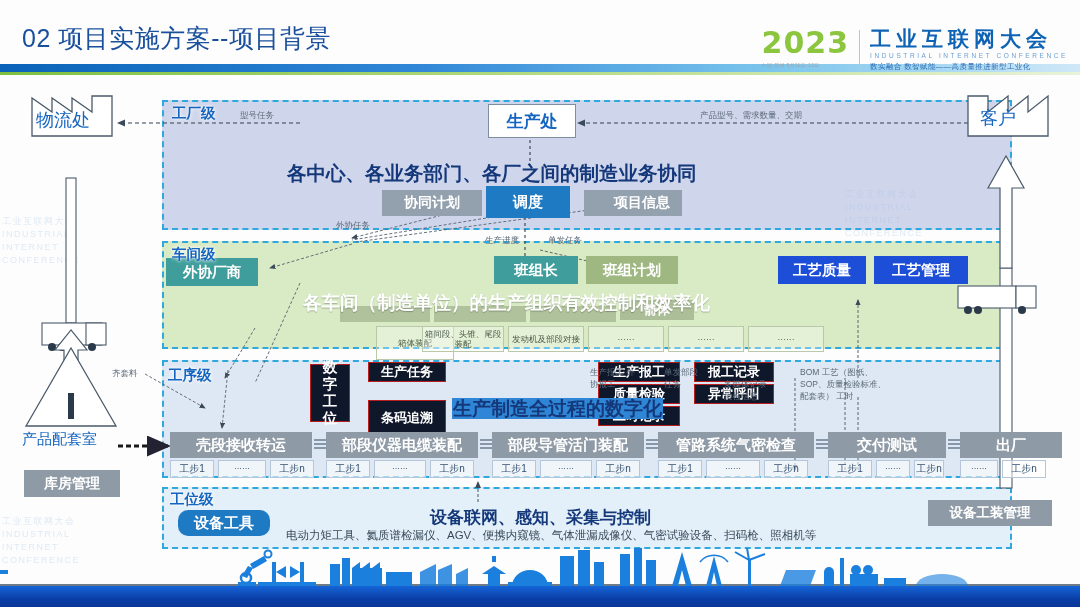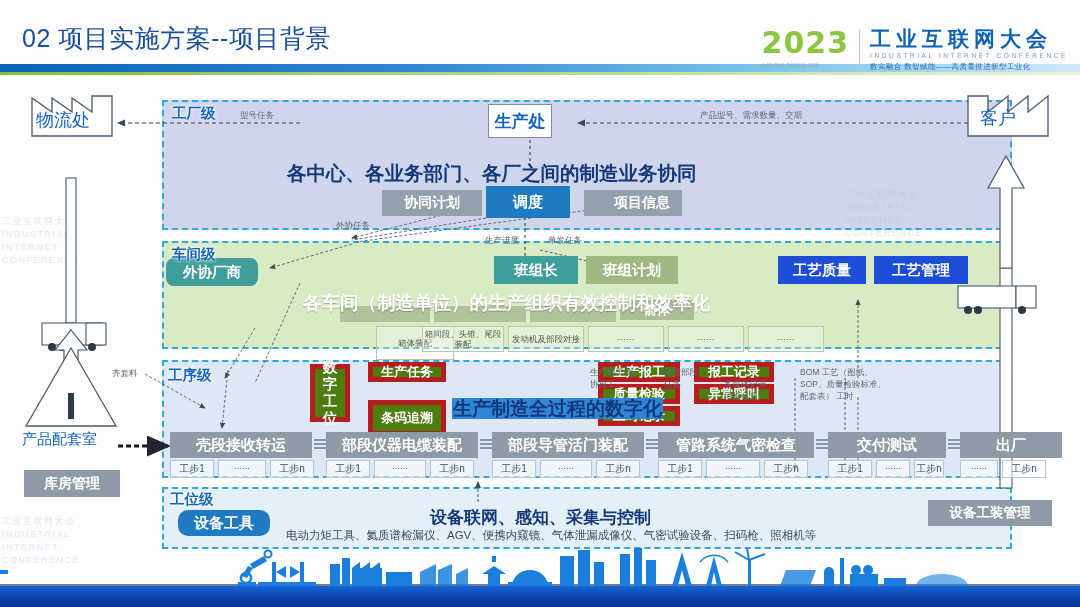--- a/index.html
+++ b/index.html
@@ -53,21 +53,21 @@
            text-shadow:0 0 2px #fff,0 0 4px #fff;white-space:nowrap;z-index:7;}
 
   
   .chip{position:absolute;display:flex;align-items:center;justify-content:center;text-align:center;
         box-sizing:border-box;color:#fff;font-weight:bold;white-space:nowrap;z-index:6;}
   .chip-grey{background:#93a0ad;}
   .chip-blue{background:#1f7ac4;}
   .chip-teal{background:#3f9e9b;}
   .chip-olive{background:#9fb882;}
   .chip-olive2{background:#1d4ed8;}
-  .chip-orange{background:#4d7c0f;border:5px solid #b91c1c;}
+  .chip-orange{background:#0f172a;border:1px solid #b91c1c;}
   .chip-steel{background:#8e9aa6;}
 
   .banner{position:absolute;z-index:7;font-weight:bold;color:#17365d;white-space:nowrap;}
   .banner-w{color:#ffffff;text-shadow:0 1px 1px rgba(0,0,0,.25);}
   .banner-b{color:#14387a;}
 
   .sm-box{position:absolute;box-sizing:border-box;display:flex;align-items:center;
           justify-content:center;text-align:center;font-size:8.5px;color:#4a5a4a;
           border:1px solid #b9c9a7;background:rgba(255,255,255,.30);line-height:10px;z-index:6;}
   .sm-box-blue{border:1px solid #b6c6da;background:rgba(255,255,255,.55);color:#33506e;font-size:10px;}
@@ -192,36 +192,36 @@
     <div class="node-label" style="left:36px;top:30px;font-size:18px;">物流处</div>
     <div class="node-label" style="left:980px;top:28px;font-size:18px;text-align:center;">客户</div>
     <div class="node-label" style="left:22px;top:352px;font-size:15px;">产品配套室</div>
     <div class="chip chip-steel" style="left:24px;top:392px;width:96px;height:27px;font-size:14px;">库房管理</div>
     <div class="chip chip-steel" style="left:928px;top:422px;width:124px;height:26px;font-size:13.5px;">设备工装管理</div>
 
     
     <div class="lvl lvl-factory"></div>
     <div class="lvl-tag" style="left:172px;top:26px;">工厂级</div>
 
-    <div class="chip" style="left:488px;top:26px;width:64px;height:34px;background:#ffffff;border:1.4px solid #7d8e9f;color:#1565c0;font-size:17px;">生产处</div>
+    <div class="chip" style="left:488px;top:26px;width:88px;height:34px;background:#ffffff;border:1.4px solid #7d8e9f;color:#1565c0;font-size:17px;">生产处</div>
 
     <div class="banner banner-b" style="left:287px;top:82px;font-size:19.5px;">各中心、各业务部门、各厂之间的制造业务协同</div>
 
     <div class="chip chip-grey" style="left:382px;top:112px;width:100px;height:26px;font-size:14px;">协同计划</div>
     <div class="chip chip-blue" style="left:486px;top:108px;width:84px;height:32px;font-size:15px;">调度</div>
     <div class="chip chip-grey" style="left:584px;top:112px;width:98px;height:26px;font-size:14px;padding-left:18px;">项目信息</div>
 
     <div class="ann" style="left:240px;top:32px;">型号任务</div>
     <div class="ann" style="left:700px;top:32px;">产品型号、需求数量、交期</div>
 
     
     <div class="lvl lvl-shop"></div>
     <div class="lvl-tag" style="left:172px;top:167px;">车间级</div>
 
-    <div class="chip chip-teal" style="left:166px;top:180px;width:92px;height:28px;font-size:14.5px;border-radius:8px;">外协厂商</div>
+    <div class="chip chip-teal" style="left:166px;top:180px;width:92px;height:28px;font-size:14.5px;">外协厂商</div>
 
     <div class="chip chip-teal" style="left:494px;top:178px;width:84px;height:28px;font-size:14.5px;">班组长</div>
     <div class="chip chip-olive" style="left:586px;top:178px;width:92px;height:28px;font-size:14.5px;">班组计划</div>
     <div class="chip chip-olive2" style="left:778px;top:178px;width:88px;height:28px;font-size:14.5px;">工艺质量</div>
     <div class="chip chip-olive2" style="left:874px;top:178px;width:94px;height:28px;font-size:14.5px;">工艺管理</div>
 
     <div class="banner banner-w" style="left:303px;top:212px;font-size:18.5px;">各车间（制造单位）的生产组织有效控制和效率化</div>
 
     
     <div class="chip" style="left:340px;top:228px;width:90px;height:16px;background:rgba(140,160,120,.55);font-size:11px;"></div>

